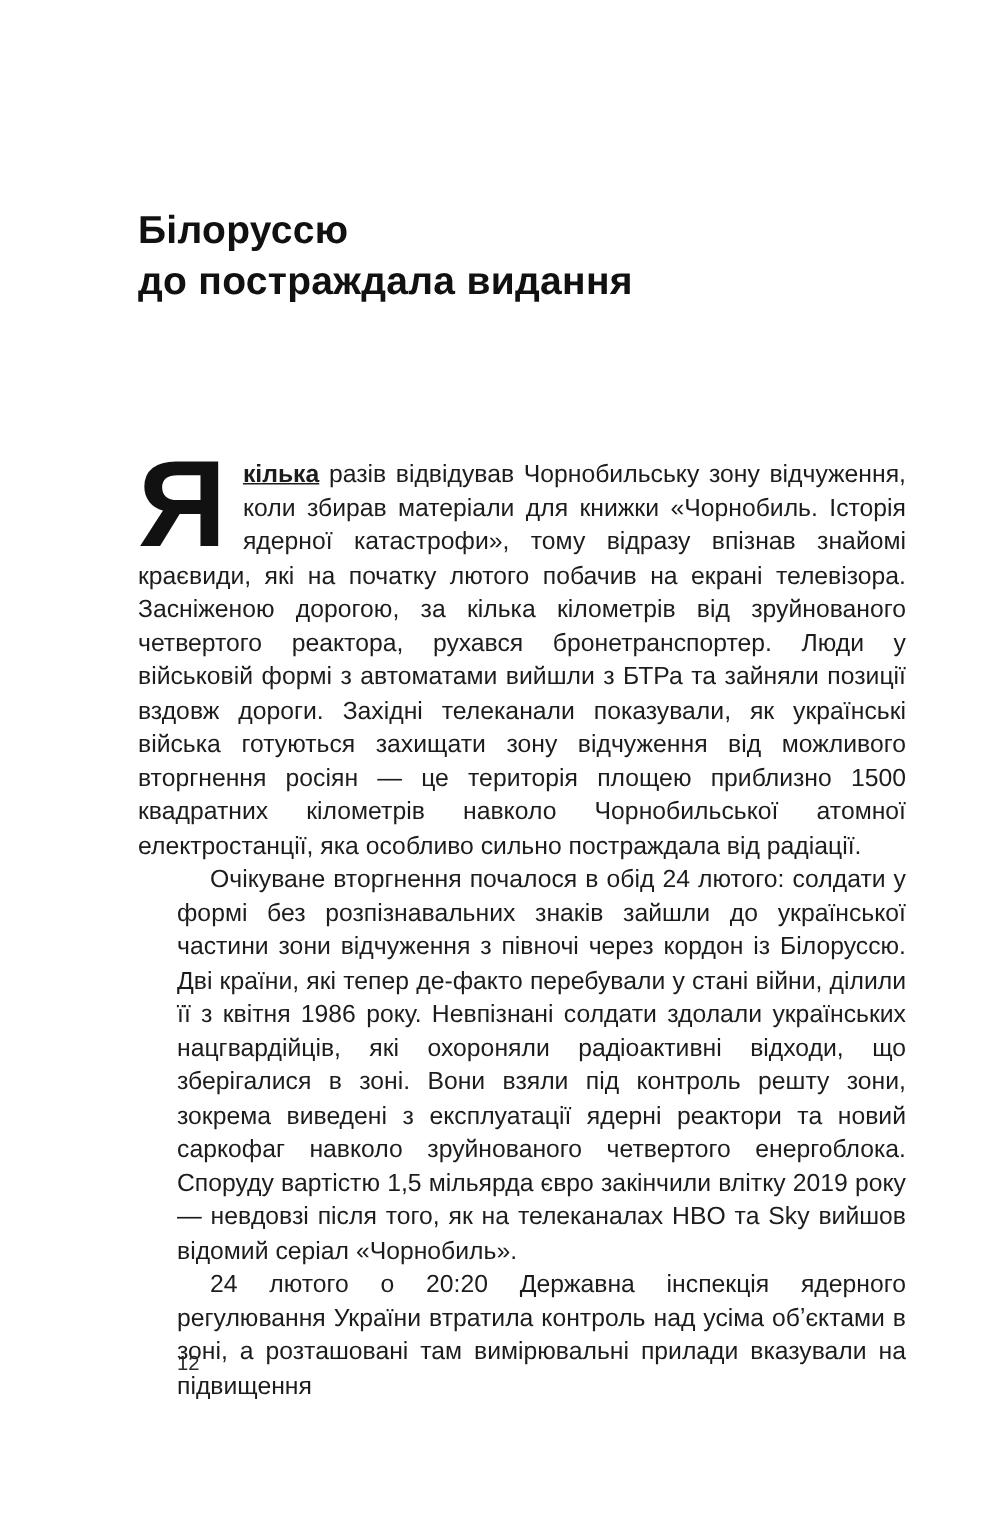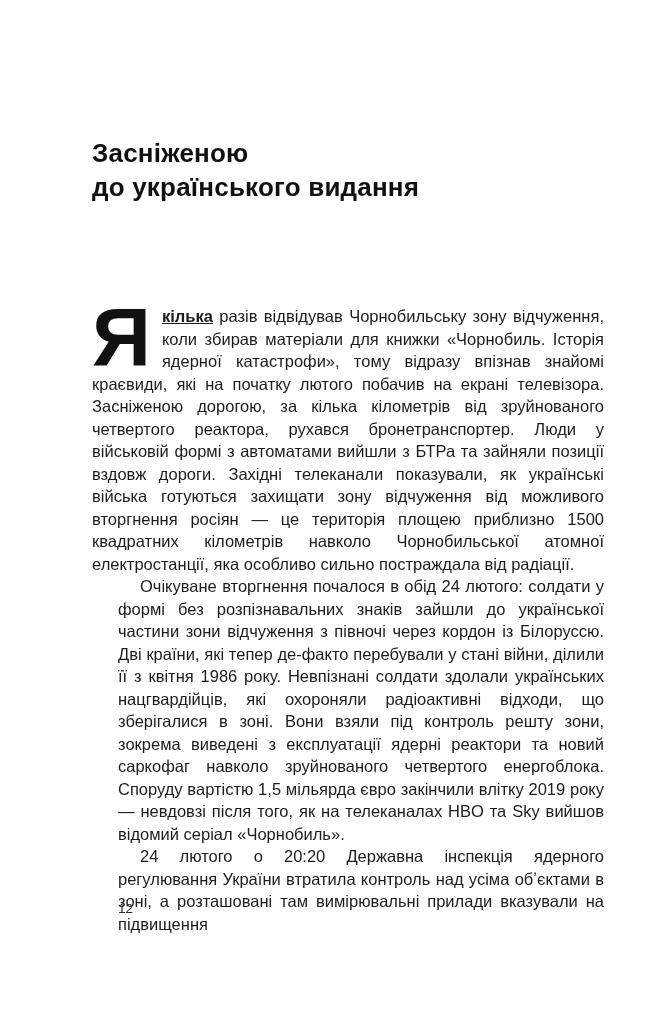--- a/index.html
+++ b/index.html
@@ -72,22 +72,22 @@
     line-height: 16px;
     color: #2a2a2a;
   }
 </style>
 </head>
 <body>
 
 <div class="page">
 
   <h1 class="heading">
-    <span class="heading-line">Засніженою</span>
-    <span class="heading-line">до українського видання</span>
+    <span class="heading-line">Білоруссю</span>
+    <span class="heading-line">до постраждала видання</span>
   </h1>
 
   <div class="body-text">
     <p class="para first"><span class="dropcap">Я</span><b class="lead">кілька</b><span> разів відвідував Чорнобильську зону відчуження, коли збирав матеріали для книжки «Чорнобиль. Історія ядерної катастрофи», тому відразу впізнав знайомі краєвиди, які на початку лютого побачив на екрані телевізора. Засніженою дорогою, за кілька кілометрів від зруйнованого четвертого реактора, рухався бронетранспортер. Люди у військовій формі з автоматами вийшли з БТРа та зайняли позиції вздовж дороги. Західні телеканали показували, як українські війська готуються захищати зону відчуження від можливого вторгнення росіян — це територія площею приблизно 1500 квадратних кілометрів навколо Чорнобильської атомної електростанції, яка особливо сильно постраждала від радіації.</span></p>
 
     <p class="para indent">Очікуване вторгнення почалося в обід 24 лютого: солдати у формі без розпізнавальних знаків зайшли до української частини зони відчуження з півночі через кордон із Білоруссю. Дві країни, які тепер де-факто перебували у стані війни, ділили її з квітня 1986 року. Невпізнані солдати здолали українських нацгвардійців, які охороняли радіоактивні відходи, що зберігалися в зоні. Вони взяли під контроль решту зони, зокрема виведені з експлуатації ядерні реактори та новий саркофаг навколо зруйнованого четвертого енергоблока. Споруду вартістю 1,5 мільярда євро закінчили влітку 2019 року — невдовзі після того, як на телеканалах HBO та Sky вийшов відомий серіал «Чорнобиль».</p>
 
     <p class="para indent">24 лютого о 20:20 Державна інспекція ядерного регулювання України втратила контроль над усіма обʼєктами в зоні, а розташовані там вимірювальні прилади вказували на підвищення</p>
   </div>
 

